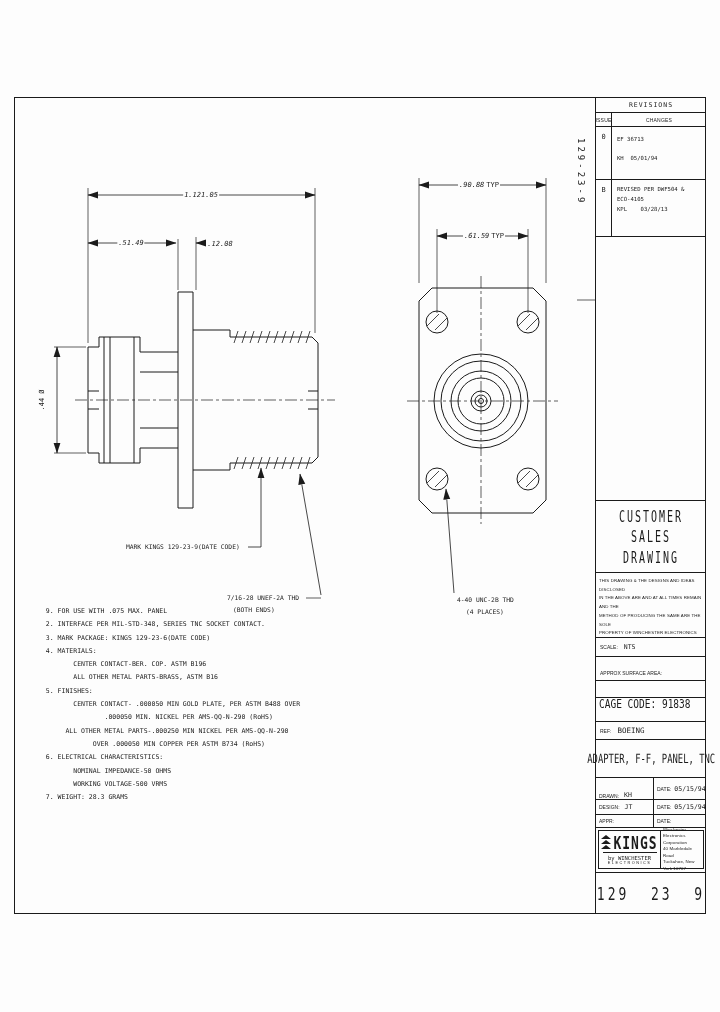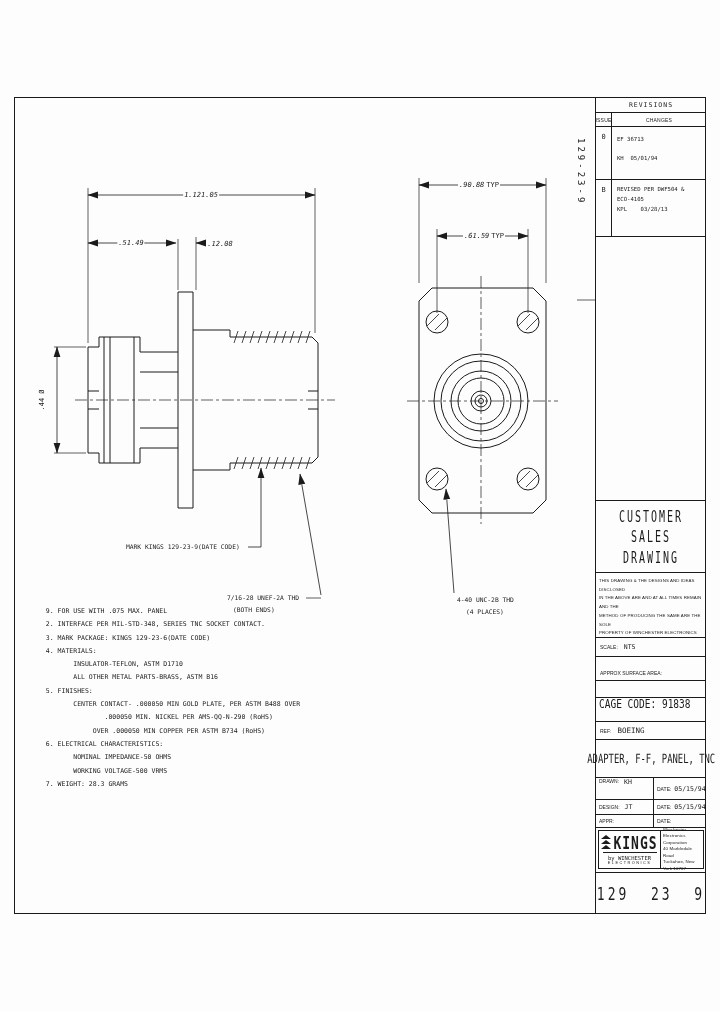--- a/index.html
+++ b/index.html
@@ -147,25 +147,26 @@
   <div class="abs lbl" style="left:457px;top:596px">4-40 UNC-2B THD</div>
   <div class="abs lbl" style="left:466px;top:608px">(4 PLACES)</div>
 
   <div class="abs" style="left:576px;top:138px;height:175px;writing-mode:vertical-rl;text-orientation:mixed;font-size:9px;letter-spacing:3px">129-23-9</div>
 
   <div class="abs" style="left:38px;top:605px;width:290px">
     <div class="nline">  9. FOR USE WITH .075 MAX. PANEL</div>
     <div class="nline">  2. INTERFACE PER MIL-STD-348, SERIES TNC SOCKET CONTACT.</div>
     <div class="nline">  3. MARK PACKAGE: KINGS 129-23-6(DATE CODE)</div>
     <div class="nline">  4. MATERIALS:</div>
-    <div class="nline">         INSULATOR-TEFLON, ASTM D1710</div>
+    <div class="nline">         CENTER CONTACT-BER. COP. ASTM B196</div>
     <div class="nline">         ALL OTHER METAL PARTS-BRASS, ASTM B16</div>
     <div class="nline">  5. FINISHES:</div>
     <div class="nline">         CENTER CONTACT- .000050 MIN GOLD PLATE, PER ASTM B488 OVER</div>
     <div class="nline">                 .000050 MIN. NICKEL PER AMS-QQ-N-290 (RoHS)</div>
+    <div class="nline">       ALL OTHER METAL PARTS-.000250 MIN NICKEL PER AMS-QQ-N-290</div>
     <div class="nline">              OVER .000050 MIN COPPER PER ASTM B734 (RoHS)</div>
     <div class="nline">  6. ELECTRICAL CHARACTERISTICS:</div>
     <div class="nline">         NOMINAL IMPEDANCE-50 OHMS</div>
     <div class="nline">         WORKING VOLTAGE-500 VRMS</div>
     <div class="nline">  7. WEIGHT: 28.3 GRAMS</div>
   </div>
 
   <div class="abs" id="tb">
 
     <div class="row" style="top:0;height:16px;display:flex;align-items:center;justify-content:center">
@@ -222,21 +223,21 @@
     <div class="row" style="top:625px;height:18px;display:flex;align-items:center;gap:6px;padding-left:4px">
       <span class="fieldlbl">REF:</span>
       <span style="font-size:7.5px">BOEING</span>
     </div>
 
     <div class="row" style="top:643px;height:38px;display:flex;align-items:center;justify-content:center">
       <span style="font-size:7.5px;white-space:nowrap;transform:scale(1.18,1.7)">ADAPTER, F-F, PANEL, TNC</span>
     </div>
 
     <div class="row" style="top:681px;height:22px">
-      <div style="position:absolute;left:0;top:0;bottom:0;width:58px;border-right:1px solid #1b1b1b;display:flex;align-items:flex-start;gap:5px;padding-left:3px;box-sizing:border-box">
+      <div style="position:absolute;left:0;top:0;bottom:0;width:58px;border-right:1px solid #1b1b1b;display:flex;align-items:flex-end;gap:5px;padding-left:3px;box-sizing:border-box">
         <span class="fieldlbl">DRAWN:</span>
         <span class="fieldval">KH</span>
       </div>
       <div style="position:absolute;left:58px;right:0;top:0;bottom:0;display:flex;align-items:center;gap:3px;padding-left:3px">
         <span class="fieldlbl">DATE:</span>
         <span class="fieldval">05/15/94</span>
       </div>
     </div>
     <div class="row" style="top:703px;height:15px">
       <div style="position:absolute;left:0;top:0;bottom:0;width:58px;border-right:1px solid #1b1b1b;display:flex;align-items:center;gap:5px;padding-left:3px;box-sizing:border-box">

